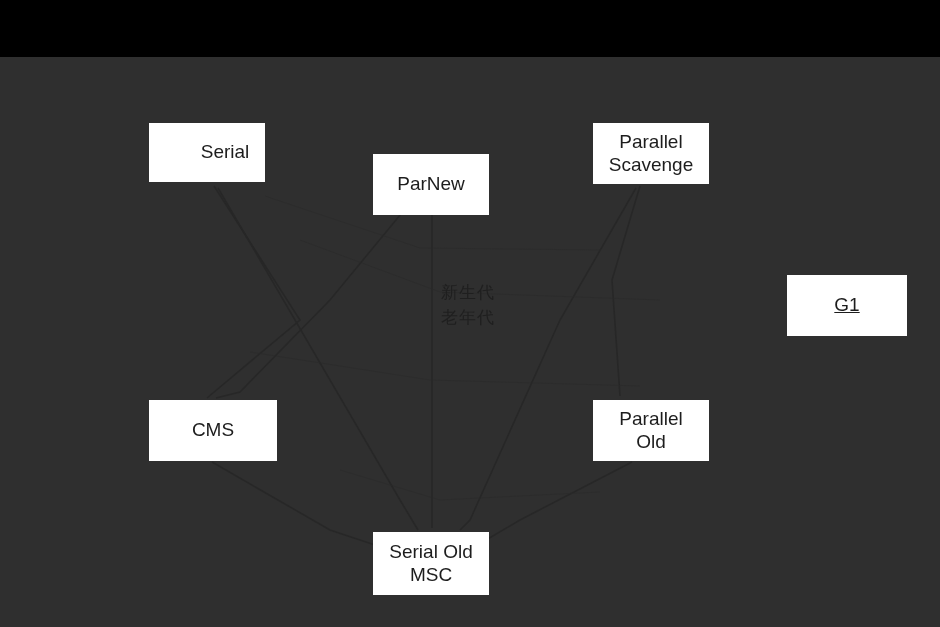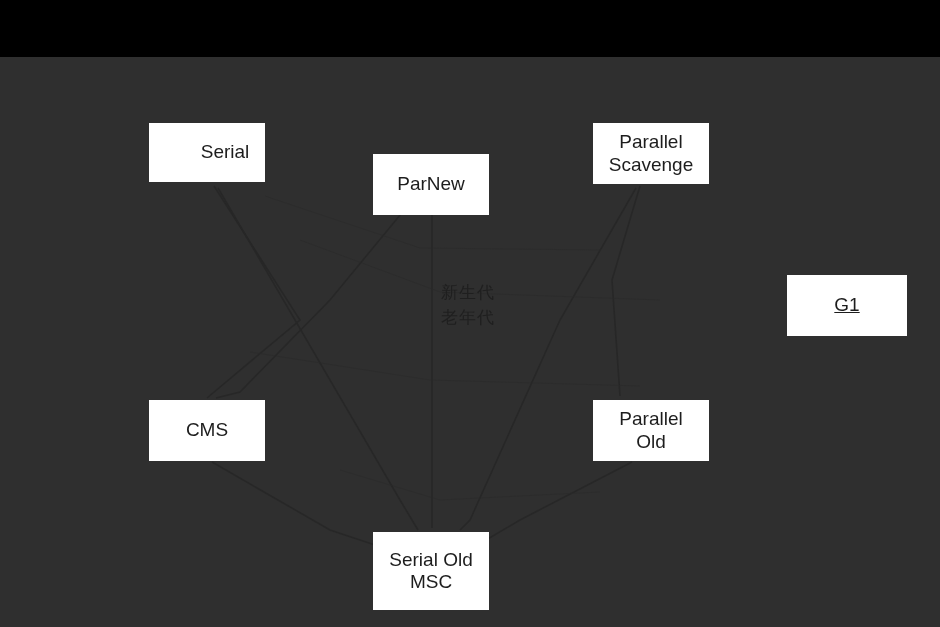--- a/index.html
+++ b/index.html
@@ -61,23 +61,23 @@
     font-size: 19px;
     font-family: "Liberation Sans", sans-serif;
     box-sizing: border-box;
     white-space: pre-line;
   }
 
   .node-serial    { left: 149px; top: 123px; width: 116px; height: 59px; padding-left: 36px; }
   .node-parnew    { left: 373px; top: 123px; width: 116px; height: 61px; margin-top: 31px; }
   .node-psc       { left: 593px; top: 123px; width: 116px; height: 61px; }
   .node-g1        { left: 787px; top: 275px; width: 120px; height: 61px; text-decoration: underline; }
-  .node-cms       { left: 149px; top: 400px; width: 116px; height: 61px; }
+  .node-cms       { left: 149px; top: 400px; width: 128px; height: 61px; }
   .node-pold      { left: 593px; top: 400px; width: 116px; height: 61px; }
-  .node-serialold { left: 373px; top: 532px; width: 116px; height: 78px; }
+  .node-serialold { left: 373px; top: 532px; width: 116px; height: 63px; }
 
   .zone-label {
     position: absolute;
     color: #1f1f1f;
     font-size: 17px;
     font-family: "Liberation Sans", "DejaVu Sans", sans-serif;
     letter-spacing: 1px;
     white-space: nowrap;
   }
   .zone-young { left: 441px; top: 281px; }

